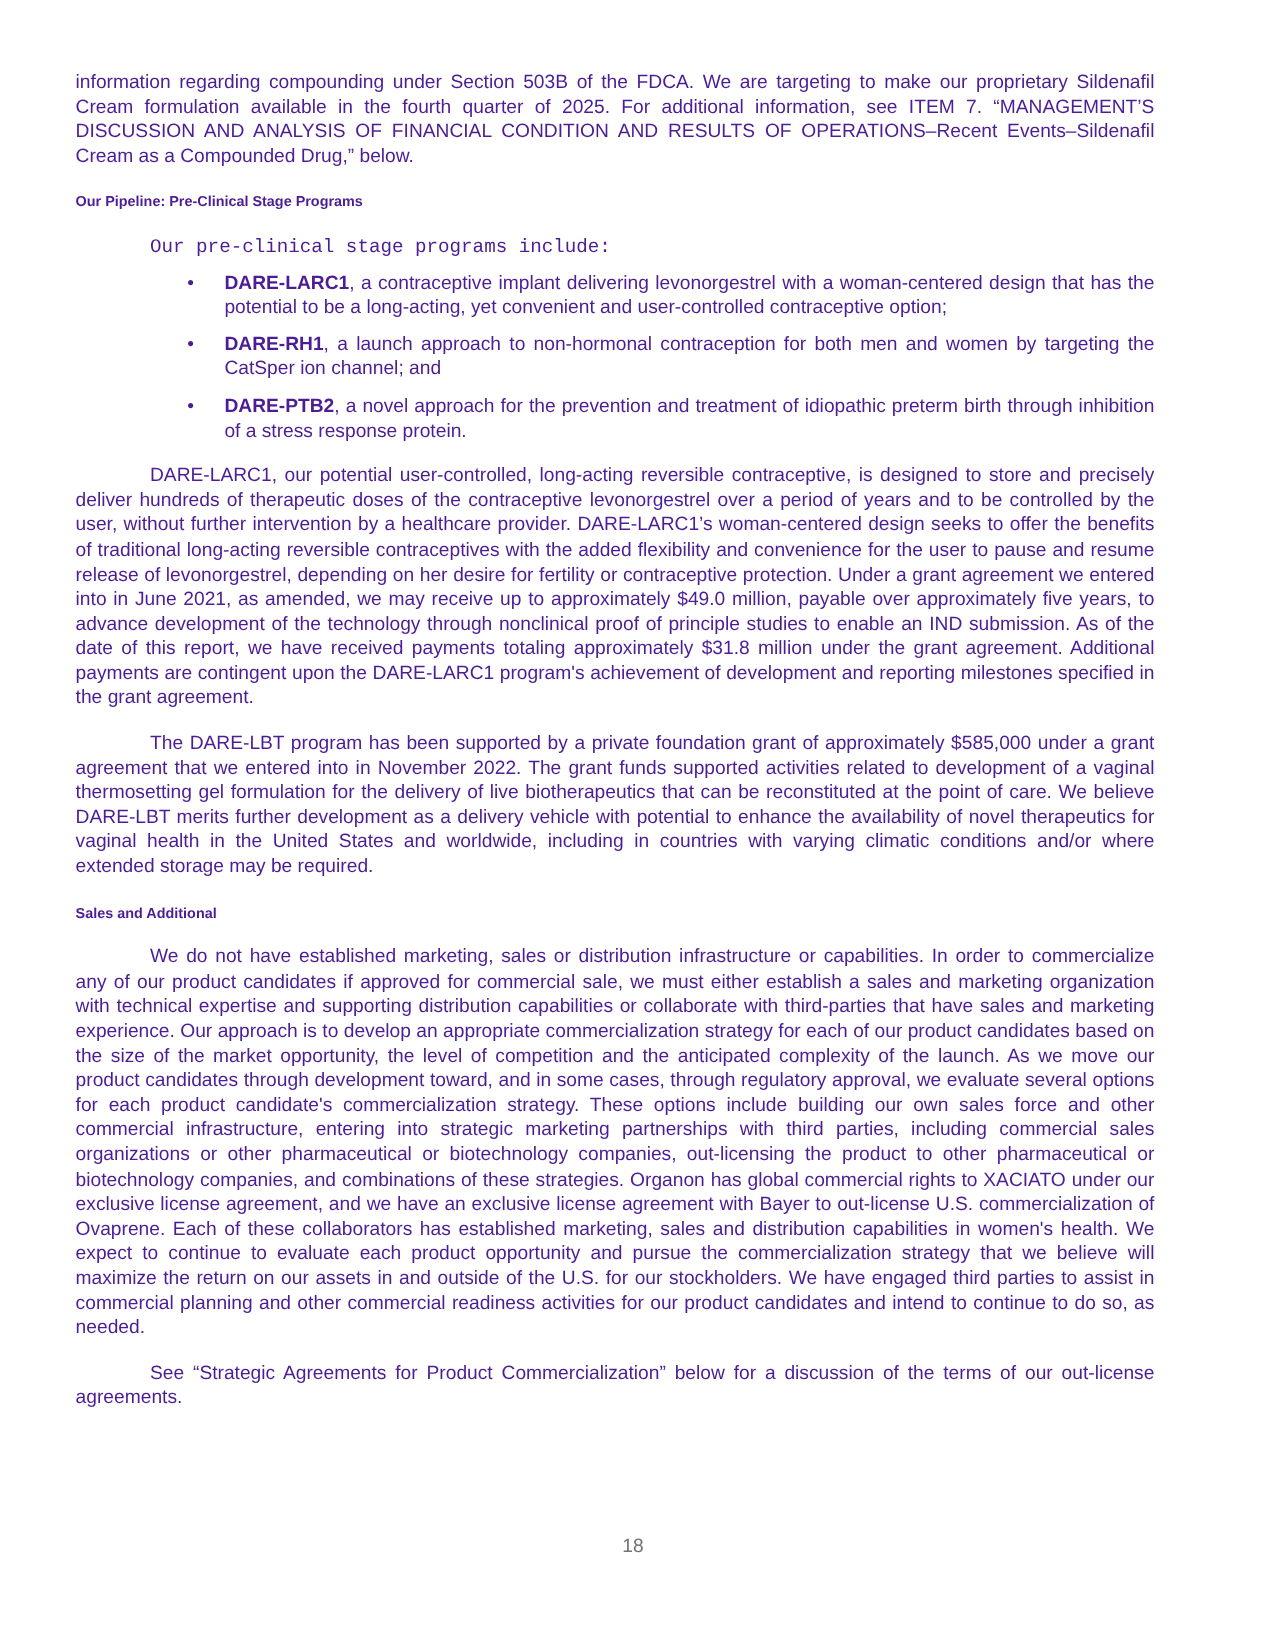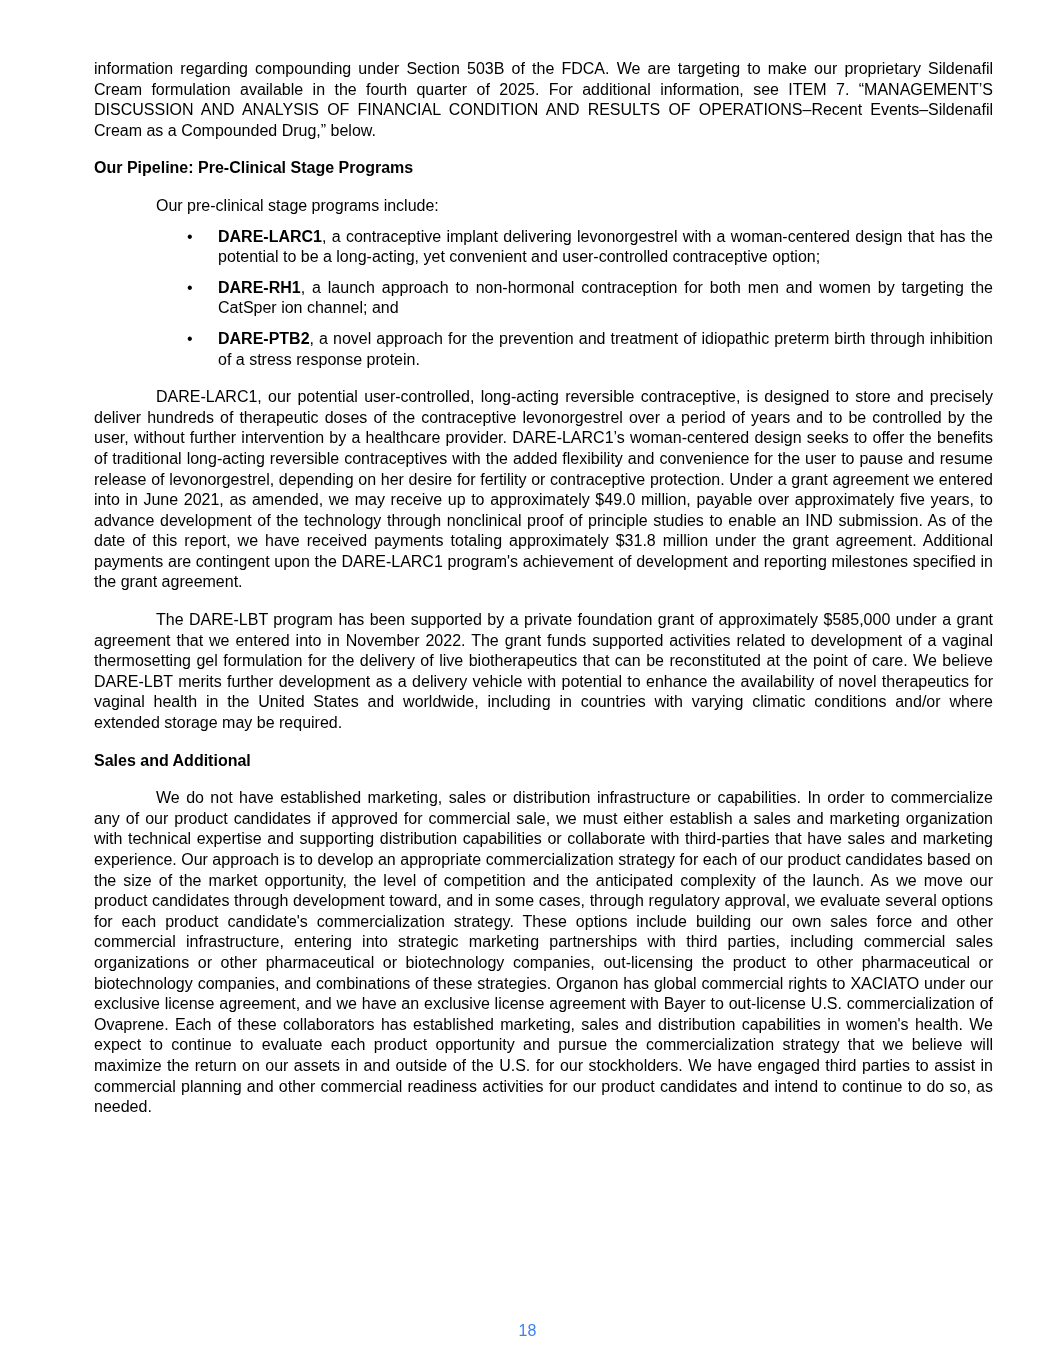--- a/index.html
+++ b/index.html
@@ -1,34 +1,34 @@
 <!DOCTYPE html>
 <html><head>
 <meta charset="utf-8">
 <style>
   html, body { margin: 0; padding: 0; background: #ffffff; }
   body { width: 1055px; height: 1365px; position: relative; overflow: hidden; }
   .page {
-    position: absolute; left: 94px; top: 59px; width: 899px;
+    position: absolute; left: 63px; top: 59px; width: 899px;
     font-family: "Liberation Sans", sans-serif;
-    font-size: 16px; line-height: 20.6px; color: #000000;
+    font-size: 16px; line-height: 20.6px; color: #4c1d95;
   }
   p { margin: 0; text-align: justify; }
   .para { margin-bottom: 17px; }
   .indent { text-indent: 62px; }
-  h3 { font-size: 16px; font-weight: bold; margin: 0 0 17px 0; line-height: 20.6px; }
+  h3 { font-size: 12px; font-weight: bold; margin: 0 0 17px 0; line-height: 20.6px; }
   ul.bullets { list-style: none; margin: 0 0 17px 0; padding: 0; }
   ul.bullets li { position: relative; padding-left: 124px; margin-bottom: 10px; text-align: justify; }
   ul.bullets li:last-child { margin-bottom: 0; }
   .bullet-glyph { position: absolute; left: 93px; top: 0; }
   .bold { font-weight: bold; }
-  .lead-in { text-indent: 62px; margin-bottom: 10px; }
+  .lead-in { text-indent: 62px; margin-bottom: 10px; font-family: Liberation Mono, monospace; }
   .page-number {
-    position: absolute; left: 0; width: 1055px; top: 1322px; text-align: center;
-    font-family: "Liberation Sans", sans-serif; font-size: 16px; color: #3b82f6;
+    position: absolute; left: 0; width: 1055px; top: 1280px; text-align: center;
+    font-family: "Liberation Sans", sans-serif; font-size: 16px; color: #737373;
   }
 </style>
 </head>
 <body>
 
 <div class="page">
   <p class="para">information regarding compounding under Section 503B of the FDCA. We are targeting to make our proprietary Sildenafil Cream formulation available in the fourth quarter of 2025. For additional information, see ITEM 7. “MANAGEMENT’S DISCUSSION AND ANALYSIS OF FINANCIAL CONDITION AND RESULTS OF OPERATIONS–Recent Events–Sildenafil Cream as a Compounded Drug,” below.</p>
 
   <h3>Our Pipeline: Pre-Clinical Stage Programs</h3>
   <p class="lead-in">Our pre-clinical stage programs include:</p>
@@ -46,15 +46,16 @@
       <span class="bullet-glyph">•</span>
       <span class="bold">DARE-PTB2</span><span>, a novel approach for the prevention and treatment of idiopathic preterm birth through inhibition of a stress response protein.</span>
     </li>
   </ul>
 
   <p class="para indent">DARE-LARC1, our potential user-controlled, long-acting reversible contraceptive, is designed to store and precisely deliver hundreds of therapeutic doses of the contraceptive levonorgestrel over a period of years and to be controlled by the user, without further intervention by a healthcare provider. DARE-LARC1’s woman-centered design seeks to offer the benefits of traditional long-acting reversible contraceptives with the added flexibility and convenience for the user to pause and resume release of levonorgestrel, depending on her desire for fertility or contraceptive protection. Under a grant agreement we entered into in June 2021, as amended, we may receive up to approximately $49.0 million, payable over approximately five years, to advance development of the technology through nonclinical proof of principle studies to enable an IND submission. As of the date of this report, we have received payments totaling approximately $31.8 million under the grant agreement. Additional payments are contingent upon the DARE-LARC1 program's achievement of development and reporting milestones specified in the grant agreement.</p>
   <p class="para indent">The DARE-LBT program has been supported by a private foundation grant of approximately $585,000 under a grant agreement that we entered into in November 2022. The grant funds supported activities related to development of a vaginal thermosetting gel formulation for the delivery of live biotherapeutics that can be reconstituted at the point of care. We believe DARE-LBT merits further development as a delivery vehicle with potential to enhance the availability of novel therapeutics for vaginal health in the United States and worldwide, including in countries with varying climatic conditions and/or where extended storage may be required.</p>
 
   <h3>Sales and Additional</h3>
   <p class="para indent">We do not have established marketing, sales or distribution infrastructure or capabilities. In order to commercialize any of our product candidates if approved for commercial sale, we must either establish a sales and marketing organization with technical expertise and supporting distribution capabilities or collaborate with third-parties that have sales and marketing experience. Our approach is to develop an appropriate commercialization strategy for each of our product candidates based on the size of the market opportunity, the level of competition and the anticipated complexity of the launch. As we move our product candidates through development toward, and in some cases, through regulatory approval, we evaluate several options for each product candidate's commercialization strategy. These options include building our own sales force and other commercial infrastructure, entering into strategic marketing partnerships with third parties, including commercial sales organizations or other pharmaceutical or biotechnology companies, out-licensing the product to other pharmaceutical or biotechnology companies, and combinations of these strategies. Organon has global commercial rights to XACIATO under our exclusive license agreement, and we have an exclusive license agreement with Bayer to out-license U.S. commercialization of Ovaprene. Each of these collaborators has established marketing, sales and distribution capabilities in women's health. We expect to continue to evaluate each product opportunity and pursue the commercialization strategy that we believe will maximize the return on our assets in and outside of the U.S. for our stockholders. We have engaged third parties to assist in commercial planning and other commercial readiness activities for our product candidates and intend to continue to do so, as needed.</p>
+  <p class="para indent">See “Strategic Agreements for Product Commercialization” below for a discussion of the terms of our out-license agreements.</p>
 </div>
 
 <div class="page-number">18</div>
 
 </body></html>

